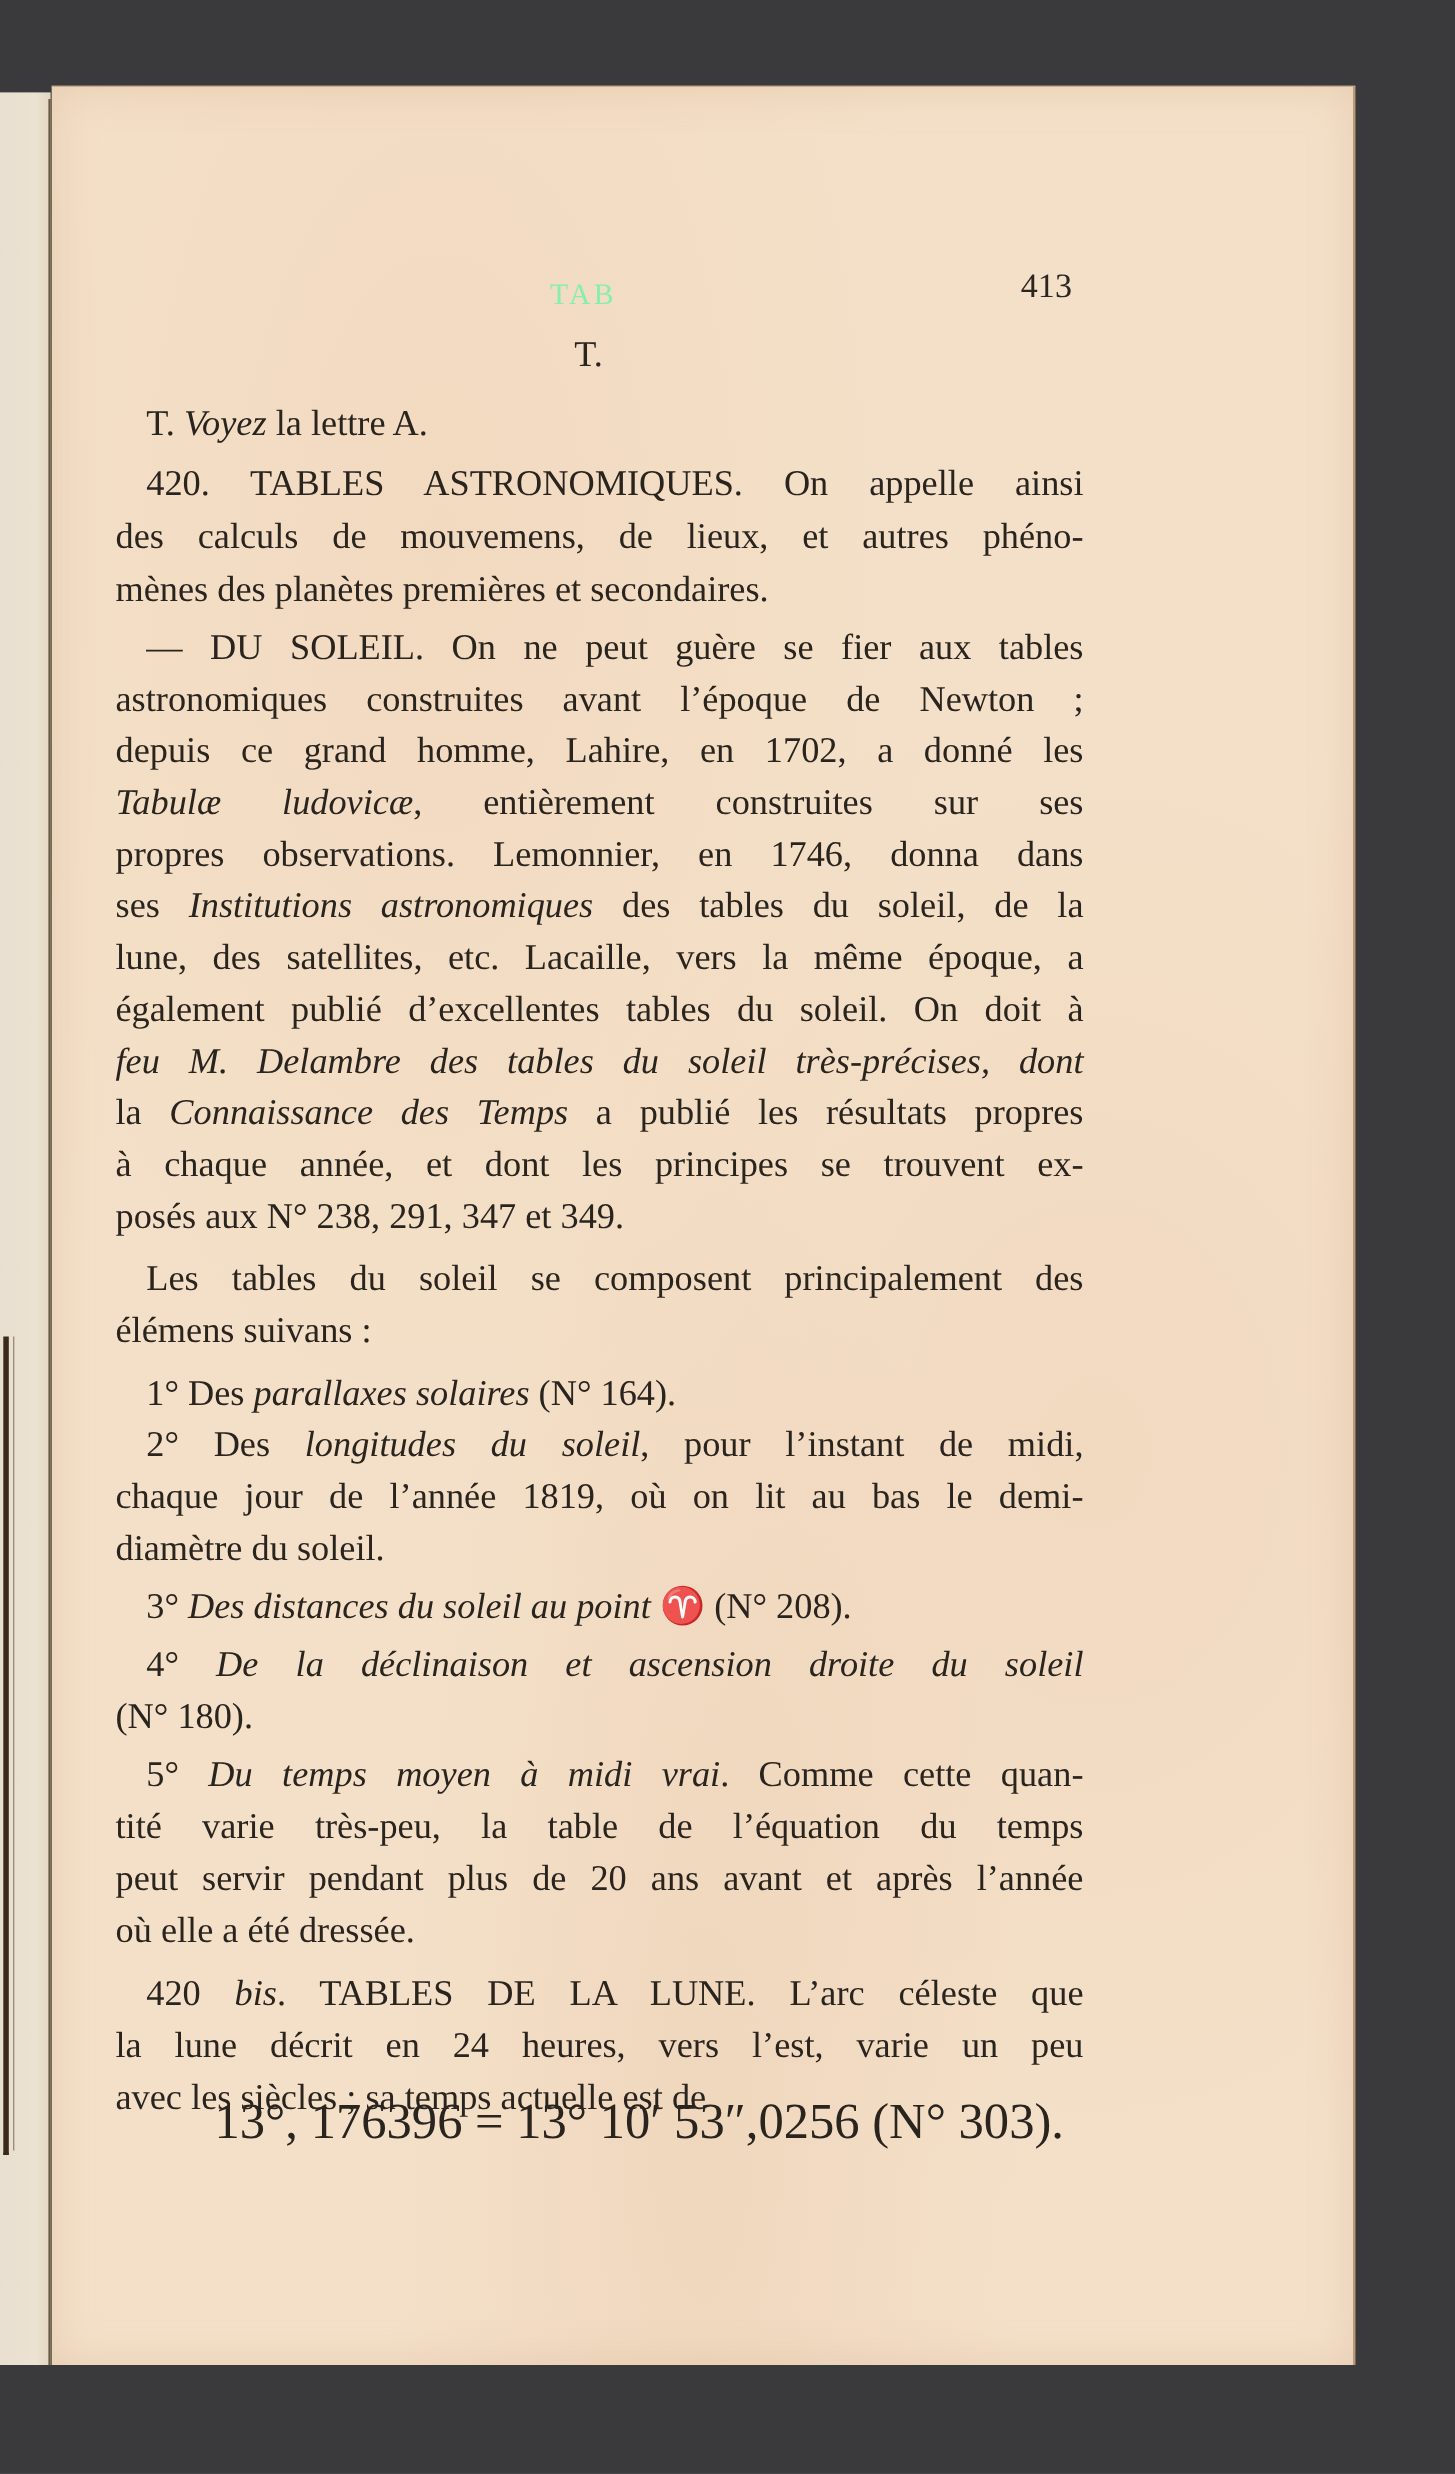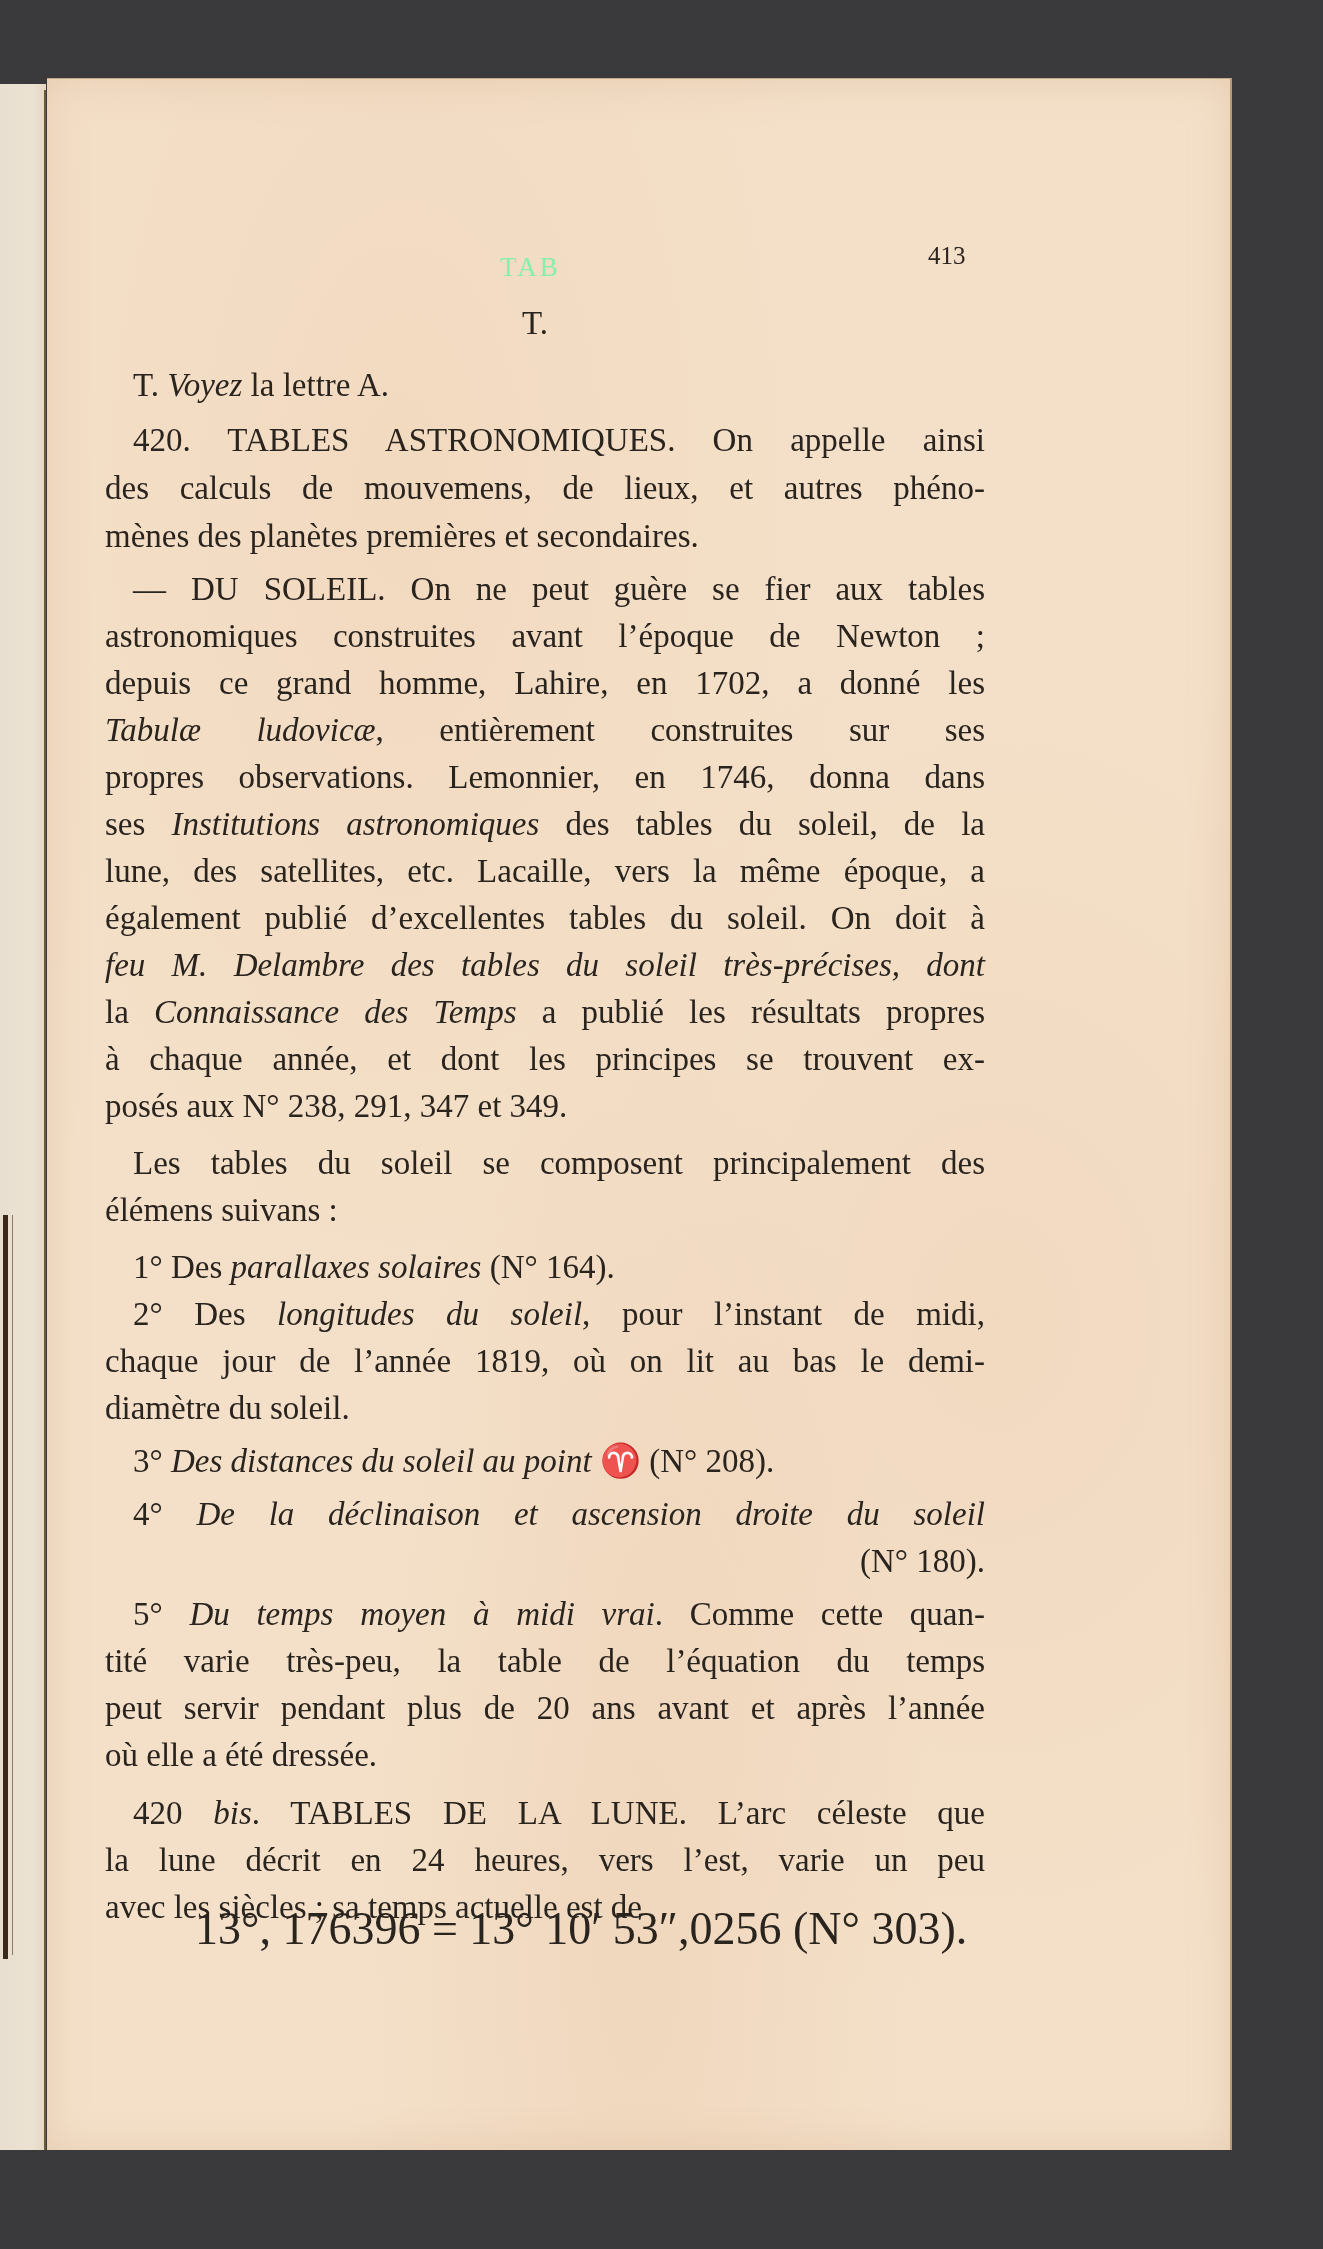--- a/index.html
+++ b/index.html
@@ -33,21 +33,21 @@
       #f4e0c9;
     border-right: 2px solid #b89a78;
     border-top: 1px solid #c7a888;
     box-shadow: inset 0 0 40px rgba(190,150,110,0.25);
   }
   .running-head {
     position: absolute; left: 500px; top: 252px; font-size: 27px; letter-spacing: 3px;
     color: #86efac;
   }
   .page-number {
-    position: absolute; left: 928px; top: 242px; font-size: 25px; color: #2b2520;
+    position: absolute; left: 928px; top: 242px; font-size: 31px; color: #2b2520;
   }
   .section-letter {
     position: absolute; left: 522px; top: 305px; font-size: 33px; color: #2b2520;
   }
   .text {
     position: absolute; left: 105px; width: 880px; color: #2a241f;
     font-size: 33px; line-height: 47px;
   }
   .line { display: block; white-space: nowrap; height: 47px; }
   .justify { text-align: justify; text-align-last: justify; white-space: normal; }
@@ -89,21 +89,21 @@
     <div class="line justify" style="position: absolute; left: 0px; width: 880px; top: 674px;"><span>à chaque année, et dont les principes se trouvent ex-</span></div>
     <div class="line" style="position: absolute; left: 0px; width: 880px; top: 721px;"><span>posés aux N° 238, 291, 347 et 349.</span></div>
     <div class="line justify indent" style="position: absolute; left: 0px; width: 852px; top: 778px;"><span>Les tables du soleil se composent principalement des</span></div>
     <div class="line" style="position: absolute; left: 0px; width: 880px; top: 825px;"><span>élémens suivans :</span></div>
     <div class="line indent" style="position: absolute; left: 0px; width: 852px; top: 882px;"><span>1° Des </span><em>parallaxes solaires</em><span> (N° 164).</span></div>
     <div class="line justify indent" style="position: absolute; left: 0px; width: 852px; top: 929px;"><span>2° Des </span><em>longitudes du soleil</em><span>, pour l’instant de midi,</span></div>
     <div class="line justify" style="position: absolute; left: 0px; width: 880px; top: 976px;"><span>chaque jour de l’année 1819, où on lit au bas le demi-</span></div>
     <div class="line" style="position: absolute; left: 0px; width: 880px; top: 1023px;"><span>diamètre du soleil.</span></div>
     <div class="line indent" style="position: absolute; left: 0px; width: 852px; top: 1076px;"><span>3° </span><em>Des distances du soleil au point</em><span> ♈ (N° 208).</span></div>
     <div class="line justify indent" style="position: absolute; left: 0px; width: 852px; top: 1129px;"><span>4° </span><em>De la déclinaison et ascension droite du soleil</em></div>
-    <div class="line" style="position: absolute; left: 0px; width: 880px; top: 1176px; text-align: right;"><span>(N° 180).</span></div>
+    <div class="line" style="position: absolute; left: 0px; width: 880px; top: 1176px;"><span>(N° 180).</span></div>
     <div class="line justify indent" style="position: absolute; left: 0px; width: 852px; top: 1229px;"><span>5° </span><em>Du temps moyen à midi vrai</em><span>. Comme cette quan-</span></div>
     <div class="line justify" style="position: absolute; left: 0px; width: 880px; top: 1276px;"><span>tité varie très-peu, la table de l’équation du temps</span></div>
     <div class="line justify" style="position: absolute; left: 0px; width: 880px; top: 1323px;"><span>peut servir pendant plus de 20 ans avant et après l’année</span></div>
     <div class="line" style="position: absolute; left: 0px; width: 880px; top: 1370px;"><span>où elle a été dressée.</span></div>
     <div class="line justify indent" style="position: absolute; left: 0px; width: 852px; top: 1428px;"><span>420 </span><em>bis</em><span>. TABLES DE LA LUNE. L’arc céleste que</span></div>
     <div class="line justify" style="position: absolute; left: 0px; width: 880px; top: 1475px;"><span>la lune décrit en 24 heures, vers l’est, varie un peu</span></div>
     <div class="line" style="position: absolute; left: 0px; width: 880px; top: 1522px;"><span>avec les siècles ; sa temps actuelle est de</span></div>
   </div>
 
 <div class="formula">13°, 176396 = 13° 10′ 53″,0256 (N° 303).</div>

